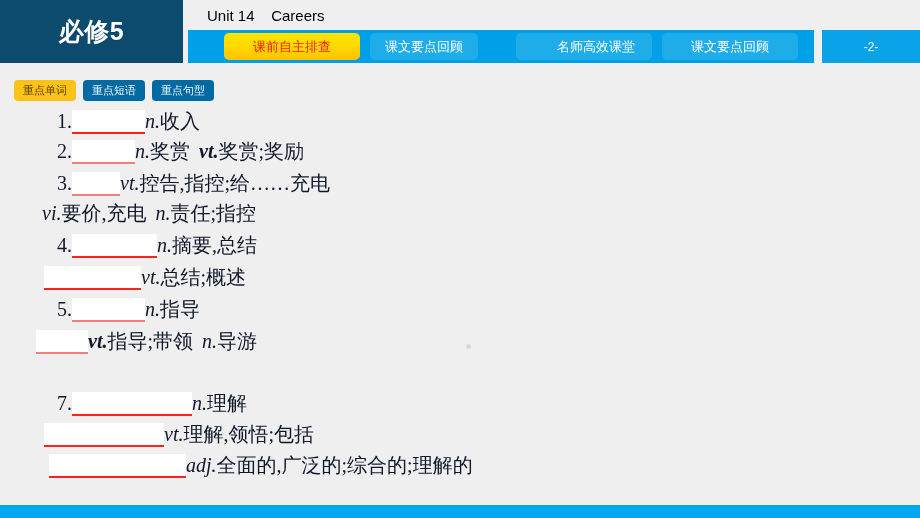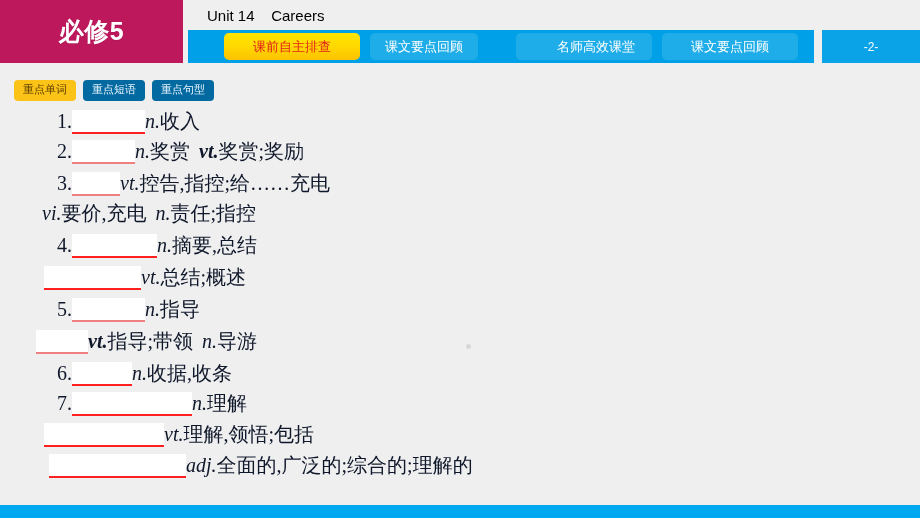--- a/index.html
+++ b/index.html
@@ -20,21 +20,21 @@
     position: absolute;
     left: 0; top: 0;
     width: 920px;
     height: 70px;
   }
   .logo-block {
     position: absolute;
     left: 0; top: 0;
     width: 183px;
     height: 63px;
-    background: #be185d;
+    background: #0c4a6e;
     display: flex;
     align-items: center;
     justify-content: center;
   }
   .logo-text {
     color: #ffffff;
     font-family: "Liberation Sans", sans-serif;
     font-weight: bold;
     font-size: 25px;
     letter-spacing: 0.5px;
@@ -99,21 +99,21 @@
     left: 14px;
     top: 80px;
     display: flex;
     gap: 7px;
   }
   .subtab {
     height: 21px;
     line-height: 21px;
     padding: 0 9px;
     border-radius: 4px;
-    font-family: Liberation Mono, monospace;
+    font-family: Liberation Serif, serif;
     font-size: 11px;
     white-space: nowrap;
   }
   .subtab.active {
     background: #fbc318;
     color: #5a3b00;
   }
   .subtab.inactive {
     background: #0369a1;
     color: #e9f6fd;
@@ -237,23 +237,20 @@
     <span class="blank" style="width:97px;"></span><span class="pos">vt.</span><span class="cn">总结;概述</span>
   </div>
 
   <div class="line" style="left:57px; top:190px;">
     <span class="num">5.</span><span class="blank faint" style="width:73px;"></span><span class="pos">n.</span><span class="cn">指导</span>
   </div>
   <div class="line" style="left:36px; top:222px;">
     <span class="blank faint" style="width:52px;"></span><span class="pos-b">vt.</span><span class="cn">指导;带领</span><span style="display:inline-block;width:9px;"></span><span class="pos">n.</span><span class="cn">导游</span>
   </div>
 
-  <div class="line" style="left:57px; top:254px;">
-    <span class="num">6.</span><span class="blank" style="width:60px;"></span><span class="pos">n.</span><span class="cn">收据,收条</span>
-  </div>
 
   <div class="line" style="left:57px; top:284px;">
     <span class="num">7.</span><span class="blank" style="width:120px;"></span><span class="pos">n.</span><span class="cn">理解</span>
   </div>
   <div class="line" style="left:44px; top:315px;">
     <span class="blank" style="width:120px;"></span><span class="pos">vt.</span><span class="cn">理解,领悟;包括</span>
   </div>
   <div class="line" style="left:49px; top:346px;">
     <span class="blank" style="width:137px;"></span><span class="pos">adj.</span><span class="cn">全面的,广泛的;综合的;理解的</span>
   </div>

